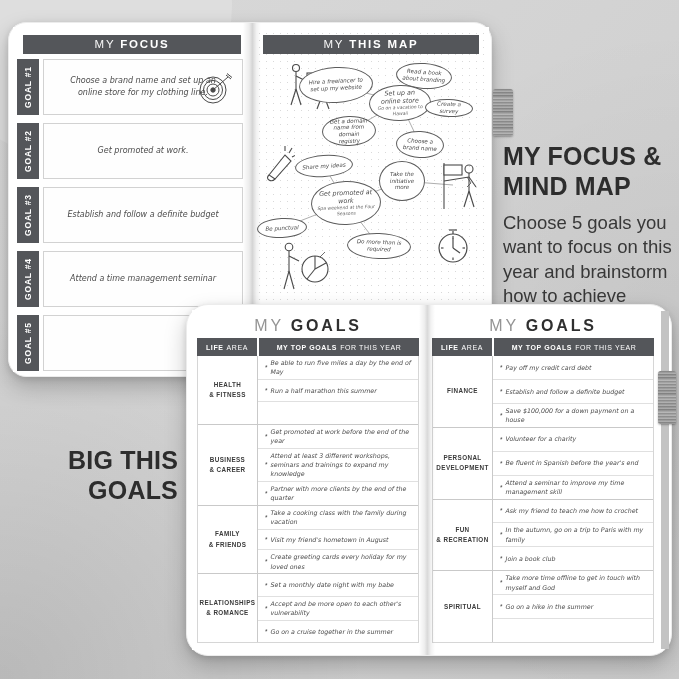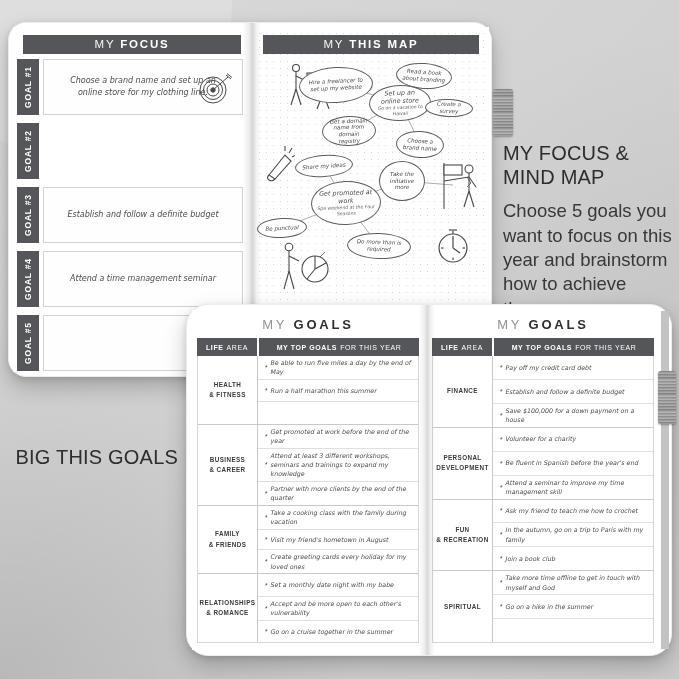--- a/index.html
+++ b/index.html
@@ -53,28 +53,28 @@
   .bubble .bsub:empty{display:none;}
   .illus{position:absolute;}
   
   .penloop{position:absolute;border-radius:2.5px;box-shadow:0 1px 2px rgba(0,0,0,.3);
     background:repeating-linear-gradient(180deg,#808080 0px,#9e9e9e 1.6px,#b8b8b8 3.2px);}
   .penloop-top{left:484px;top:66px;width:20px;height:47px;}
   .elastic-band{position:absolute;left:474px;top:6px;width:8px;height:338px;background:#c3c3c3;}
   .penloop-bottom{left:471px;top:66px;width:18px;height:53px;}
   
   .callout{position:absolute;color:#2d2d2d;}
-  .callout h2{font-size:20px;font-weight:normal;margin:0 0 10px;line-height:1.18;letter-spacing:0.2px;color:#2d2d2d;}
+  .callout h2{font-size:25px;font-weight:bold;margin:0 0 10px;line-height:1.18;letter-spacing:0.2px;color:#2d2d2d;}
   .callout p{font-size:18.5px;margin:0;line-height:1.32;color:#383838;}
   .callout-right{left:503px;top:142px;width:172px;}
   .callout-left{left:0px;top:446px;width:178px;text-align:right;}
   
   .gpage{position:absolute;top:5px;height:340px;width:232px;background:#fff;}
   .gp-left{left:5px;}  .gp-right{left:240px;}
-  .gtitle{text-align:center;margin:7px 0 0;font-size:13px;letter-spacing:2.8px;color:#2f2f2f;}
+  .gtitle{text-align:center;margin:7px 0 0;font-size:16px;letter-spacing:2.8px;color:#2f2f2f;}
   .gtitle .light{color:#949494;font-weight:normal;}
   .gtitle b{font-weight:bold;}
   .gtable{position:absolute;left:5px;right:5px;top:28px;bottom:7px;display:flex;flex-direction:column;}
   .ghead{display:flex;height:18px;gap:2px;flex:none;}
   .ghead-cell{background:#54565a;color:#fff;font-size:7px;letter-spacing:0.6px;
     display:flex;align-items:center;justify-content:center;}
   .ghead-cell b{font-weight:bold;margin-right:3px;}
   .ghead .c1{width:60px;}  .ghead .c2{flex:1;}
   .gbody{flex:1;display:flex;flex-direction:column;border:1px solid #d6d6d6;border-top:none;}
   .gsection{flex:1;display:flex;border-top:1px solid #c9c9c9;}
@@ -129,20 +129,23 @@
               <line x1="15" y1="20" x2="30" y2="7"></line>
                 <line x1="28" y1="5" x2="33" y2="9"></line>
                 <line x1="29" y1="3.5" x2="34" y2="7.5"></line>
             </svg>
           </span>
         </div>
       </div>
       <div class="goal-row" style="top:96px;">
         <div class="goal-tab">
             <span>GOAL #2</span>
+          </div>
+        <div class="goal-box">
+            <span class="hand">Get promoted at work.</span>
           </div>
       </div>
       <div class="goal-row" style="top:160px;">
         <div class="goal-tab">
             <span>GOAL #3</span>
           </div>
         <div class="goal-box">
             <span class="hand">Establish and follow a definite budget</span>
           </div>
       </div>

